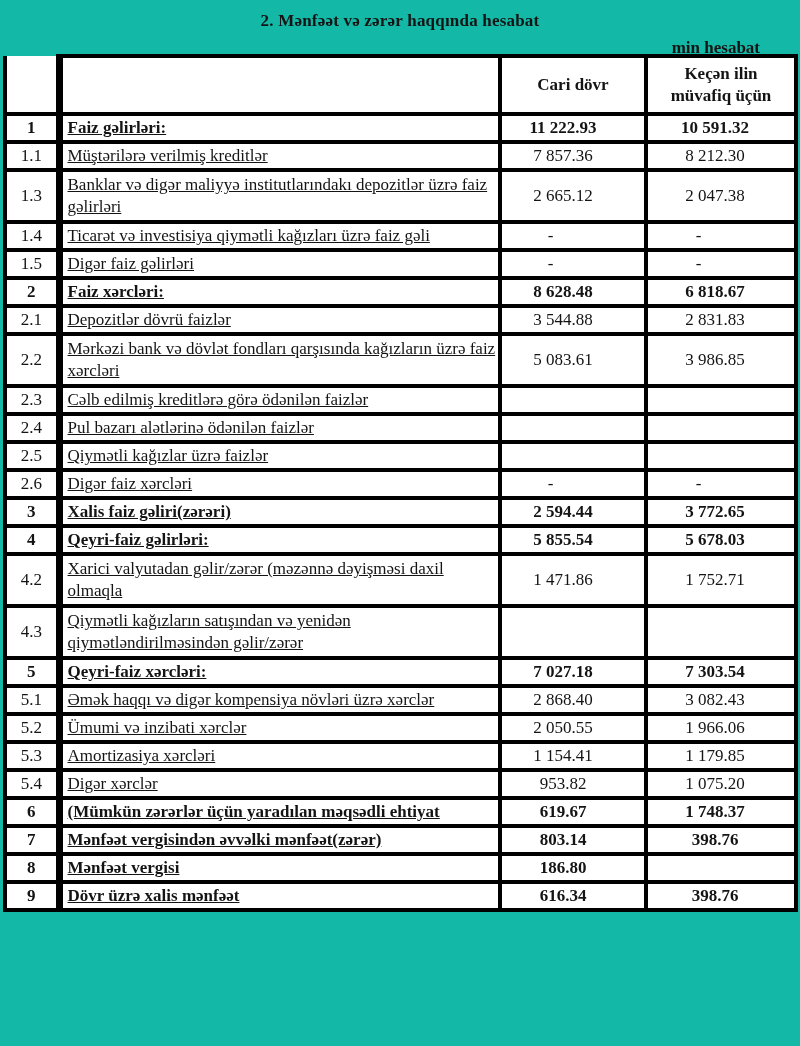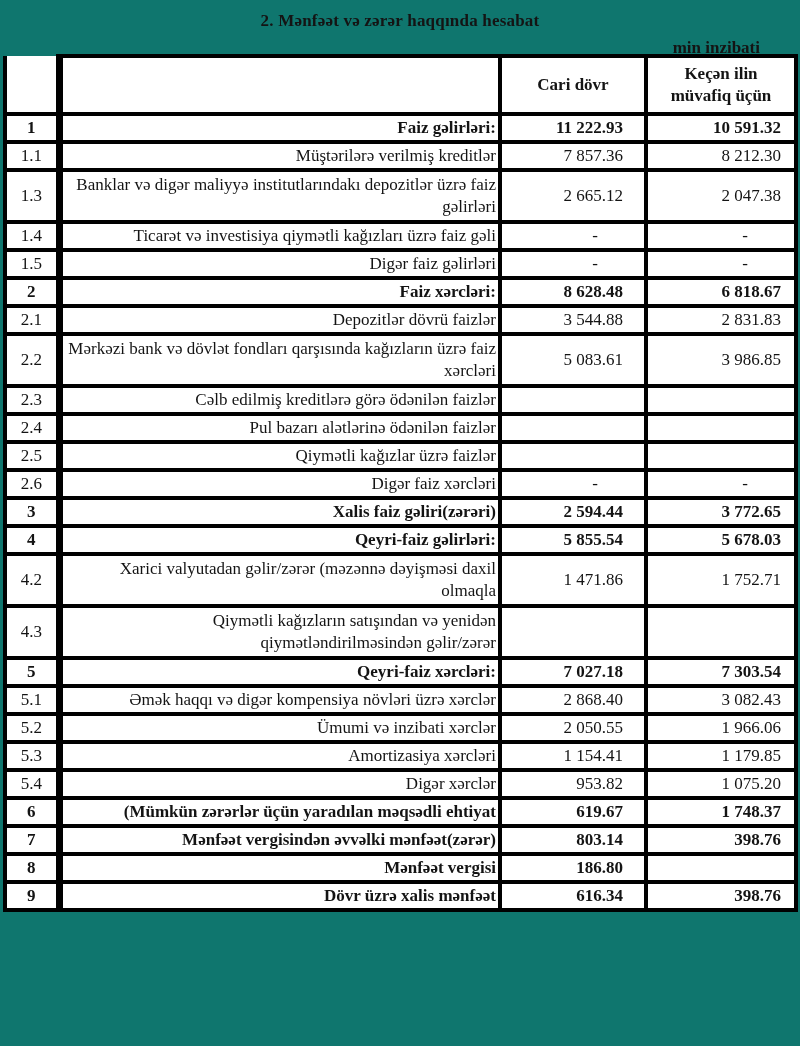--- a/index.html
+++ b/index.html
@@ -4,21 +4,21 @@
 <style>
   html, body {
     margin: 0;
     padding: 0;
     background: #ffffff;
   }
   .page {
     position: relative;
     width: 800px;
     height: 1046px;
-    background: #0f766e;
+    background: #14b8a6;
     font-family: "Liberation Serif", "DejaVu Serif", serif;
     color: #141414;
     overflow: hidden;
   }
   .title {
     text-align: center;
     padding-top: 11px;
     font-weight: bold;
     font-size: 17px;
     letter-spacing: 0.2px;
@@ -54,48 +54,49 @@
   table.pl thead tr { height: 58px; }
   table.pl tbody tr { height: 28px; }
   table.pl tbody tr.tall { height: 52px; }
 
   td.num {
     text-align: center;
     font-size: 16px;
     padding: 0 2px;
   }
   td.lbl {
-    text-align: right;
+    text-align: left;
     padding: 1px 2px 1px 5px;
     line-height: 1.28;
+    text-decoration: underline;
   }
   td.lbl.clip {
     white-space: nowrap;
   }
   td.val {
-    text-align: right;
+    text-align: center;
     padding-right: 21px;
   }
   td.val.prev { padding-right: 13px; }
   td.val.dash { padding-right: 46px; }
   th.val {
     text-align: center;
     font-weight: bold;
     padding: 2px 6px;
     line-height: 1.3;
   }
   tr.bold td { font-weight: bold; }
   td.shaded { background: var(--shade, #e8e4d4); }
 </style>
 </head>
 <body>
 
 <div class="page">
   <div class="title">2. Mənfəət və zərər haqqında hesabat</div>
-  <div class="unit-note">min inzibati</div>
+  <div class="unit-note">min hesabat</div>
 
   <table class="pl">
     <colgroup>
       <col style="width:54px">
       <col style="width:441px">
       <col style="width:146px">
       <col style="width:150px">
     </colgroup>
     <thead>
       <tr>

